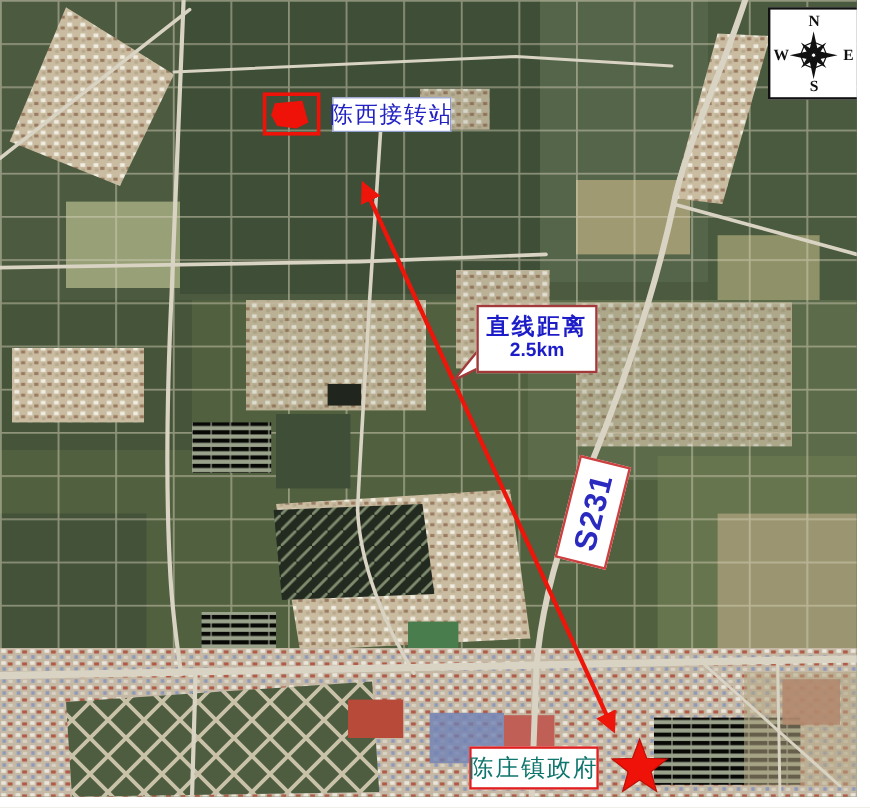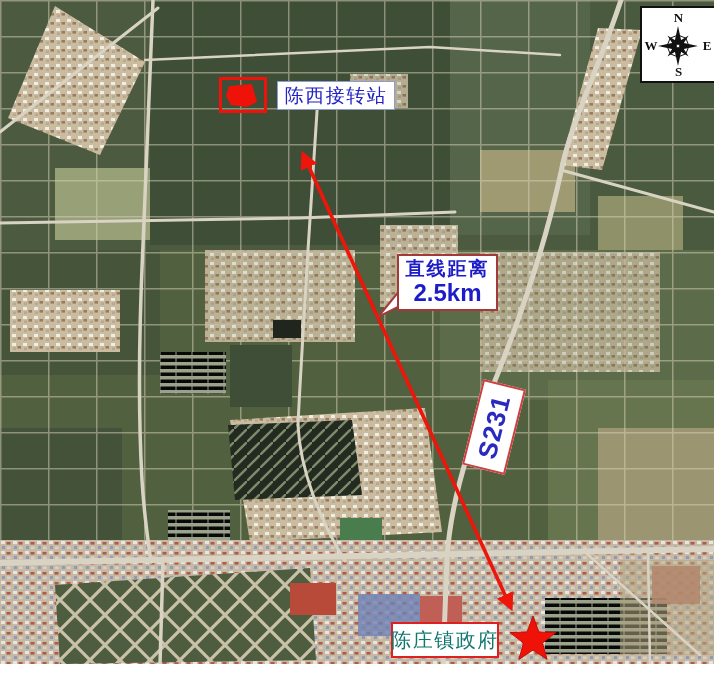--- a/index.html
+++ b/index.html
@@ -4,26 +4,26 @@
 <style>
   html,body{margin:0;padding:0;background:#ffffff;}
   .page{position:relative;width:725px;height:673px;background:#ffffff;overflow:hidden;
         font-family:"Liberation Sans","DejaVu Sans",sans-serif;}
   .map{position:absolute;left:0;top:0;width:714px;height:664px;overflow:hidden;background:#6d7a55;}
   .map svg.bg{position:absolute;left:0;top:0;z-index:1;}
   svg.overlay{position:absolute;left:0;top:0;z-index:20;pointer-events:none;}
 
   .label-box{position:absolute;display:flex;align-items:center;justify-content:center;
              background:#ffffff;white-space:nowrap;z-index:30;box-sizing:border-box;}
-  .station-label{left:277px;top:81px;width:118px;height:29px;border:1.5px solid #8f9cd0;
+  .station-label{left:277px;top:81px;width:99px;height:29px;border:1.5px solid #8f9cd0;
                  color:#2121c4;font-size:19px;letter-spacing:1.5px;font-weight:500;}
   .callout{left:397px;top:254px;width:101px;height:57px;border:2.5px solid #a23a3a;
            flex-direction:column;color:#1c1cc8;font-weight:bold;line-height:1.1;}
   .callout .l1{font-size:19px;letter-spacing:2px;}
-  .callout .l2{font-size:24px;}
+  .callout .l2{font-size:16px;}
   .road-label{left:450px;top:405px;width:88px;height:44px;border:2px solid #cc4040;
               color:#2a2ac0;font-size:26px;font-weight:600;letter-spacing:1px;
               transform:rotate(-76deg);}
   .gov-label{left:391px;top:622px;width:108px;height:36px;border:2px solid #e02020;
              color:#0f766e;font-size:20px;letter-spacing:1.5px;font-weight:500;}
   .site-rect{position:absolute;left:219px;top:77px;width:48px;height:36px;
              border:3px solid #ee1208;z-index:25;box-sizing:border-box;background:transparent;}
   .compass{position:absolute;left:640px;top:6px;width:77px;height:77px;background:#ffffff;
            border:2.5px solid #111111;z-index:40;box-sizing:border-box;}
   .compass .pt{position:absolute;font-family:"Liberation Serif","DejaVu Serif",serif;

